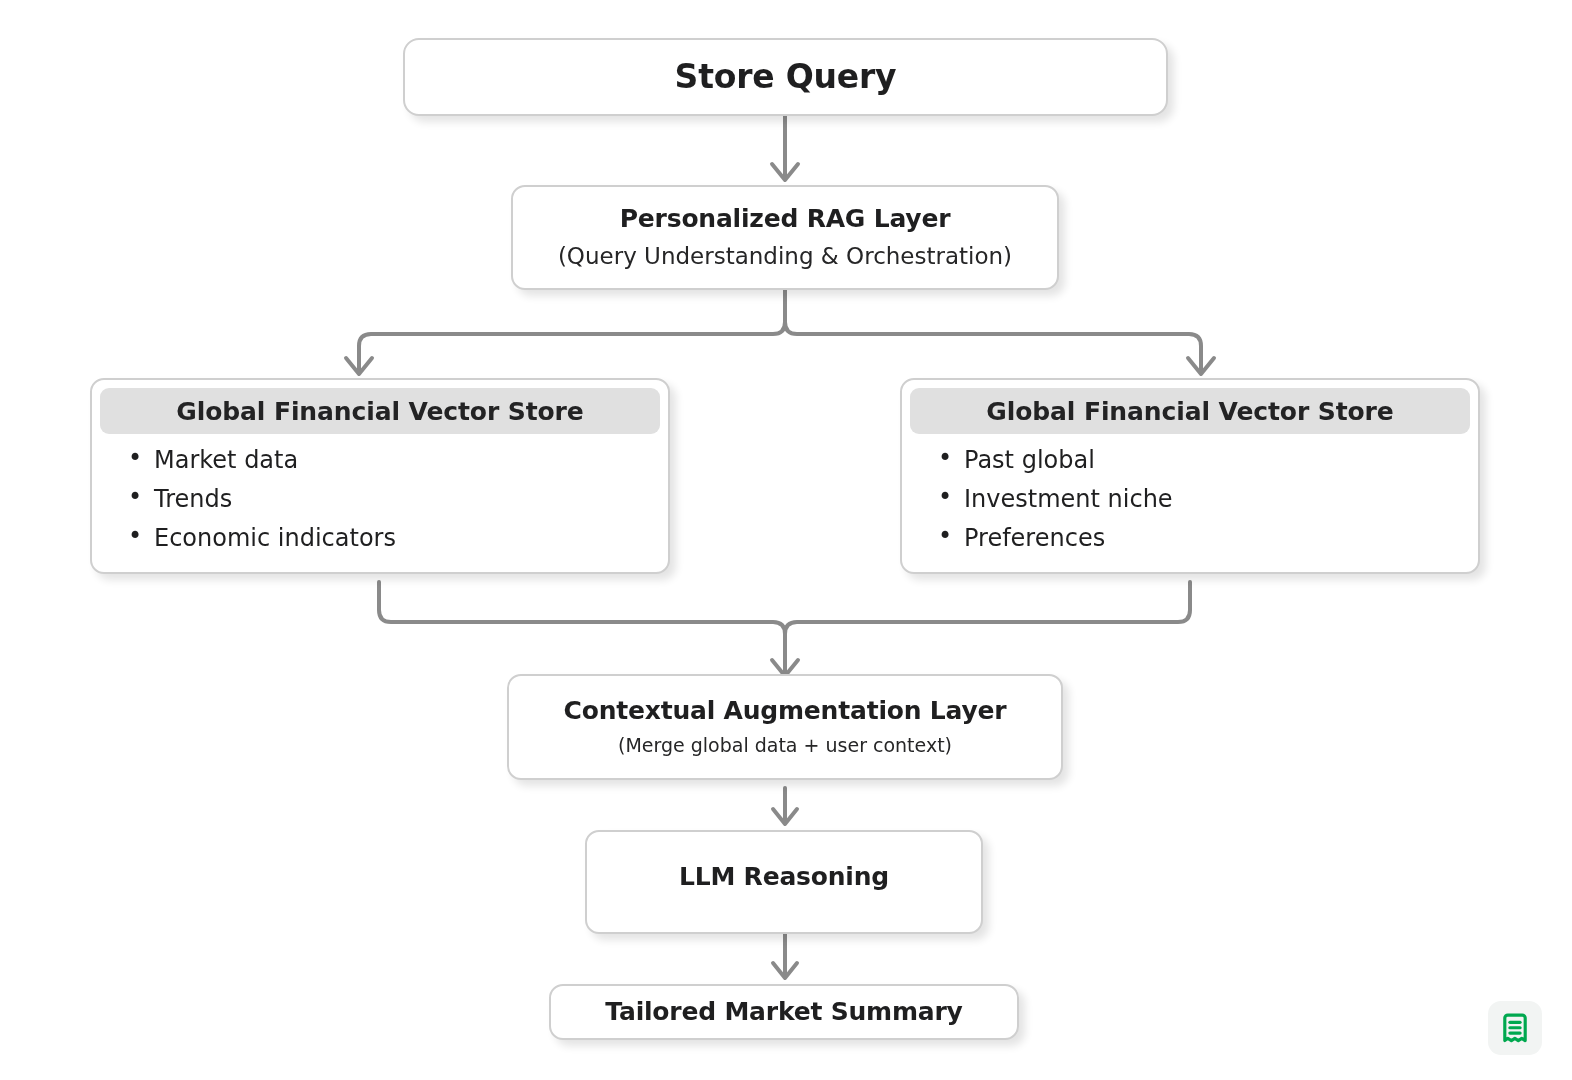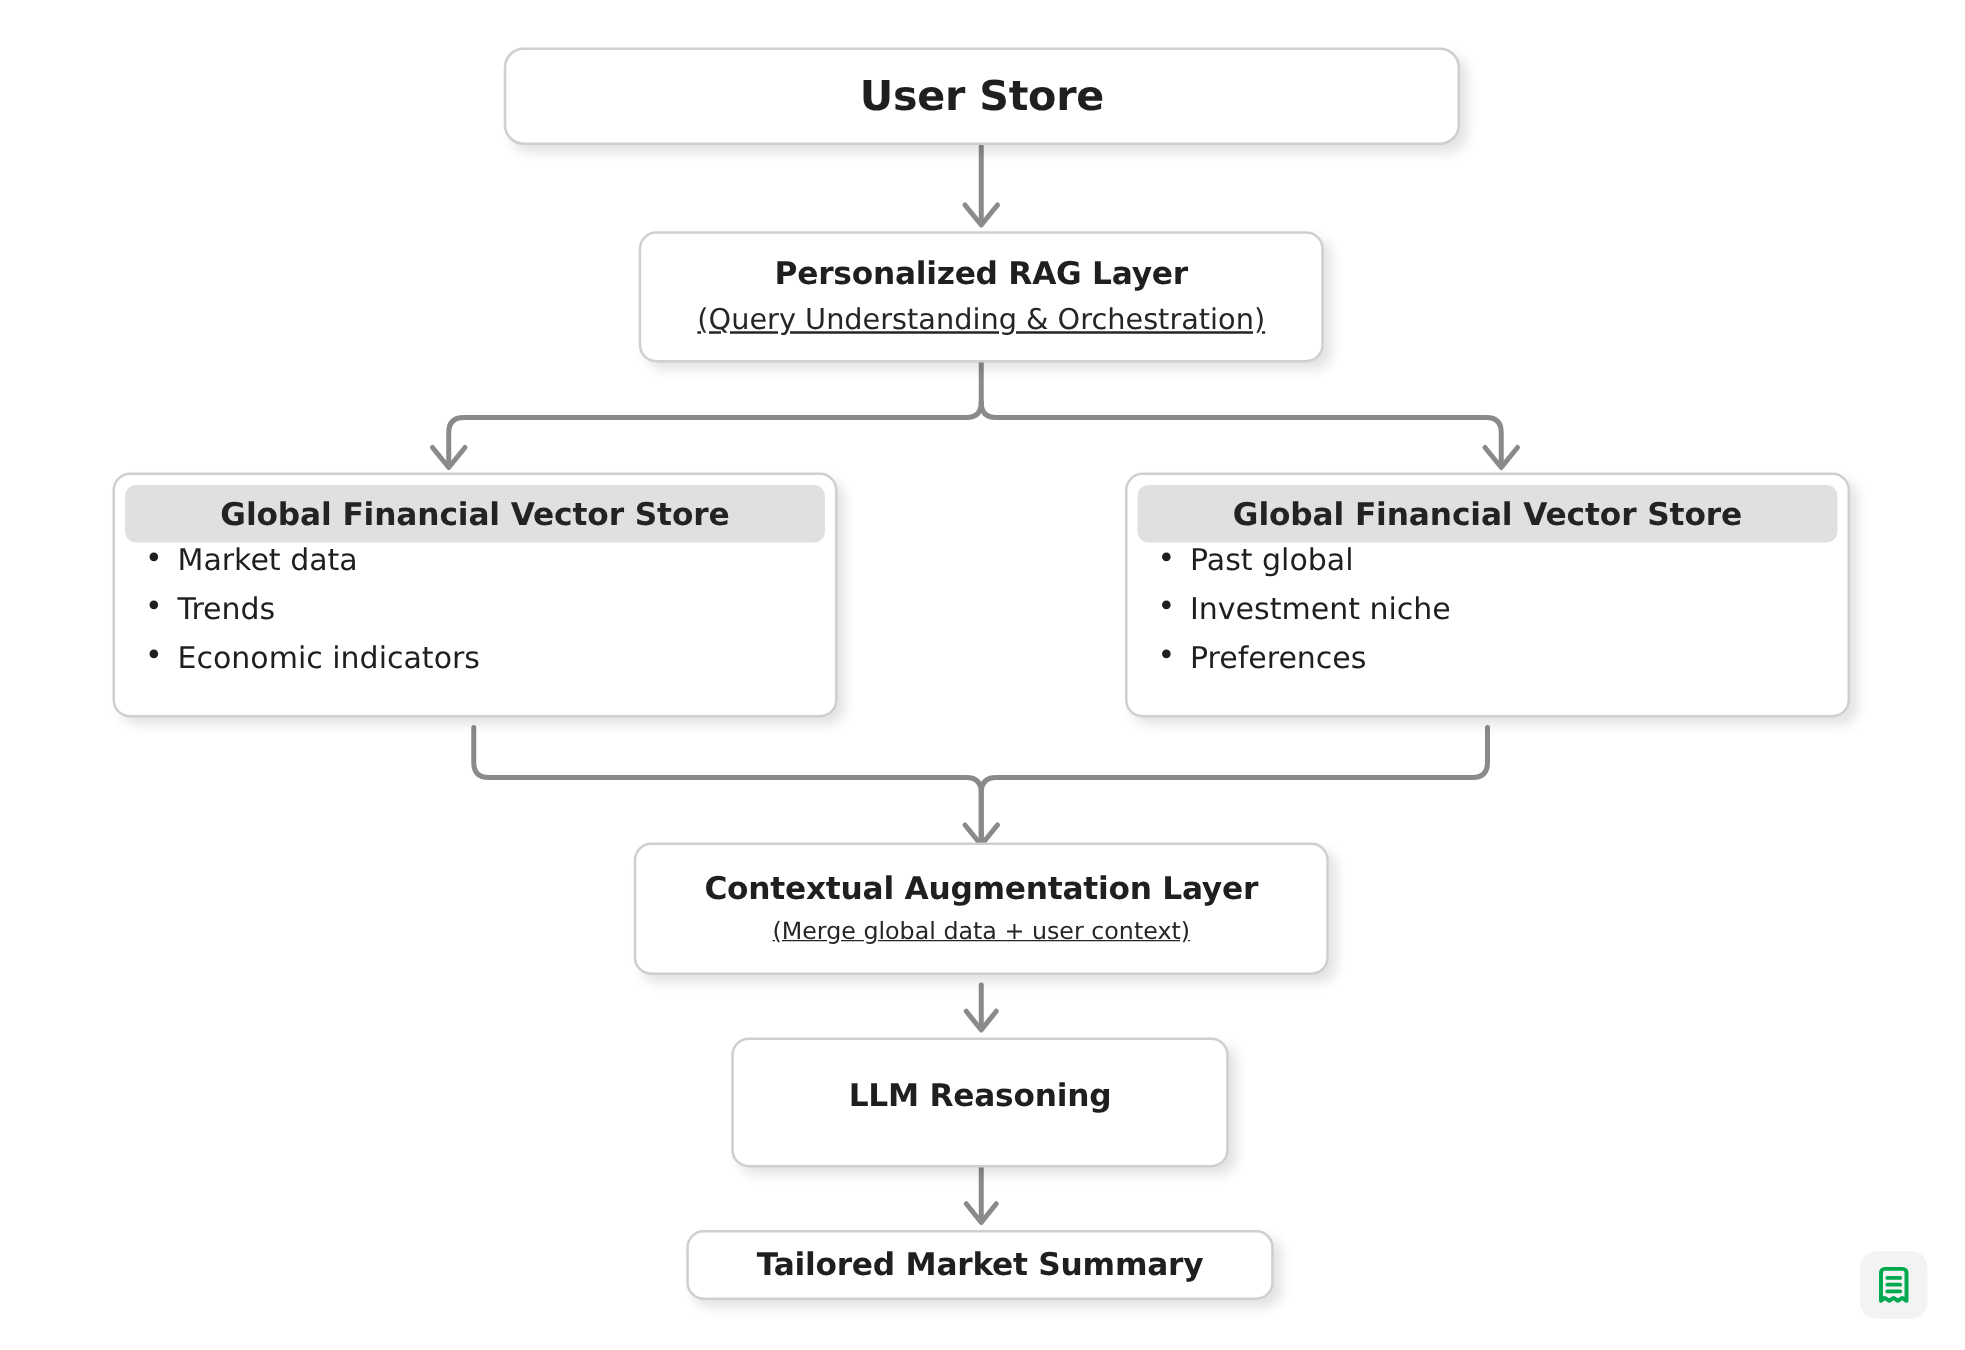--- a/index.html
+++ b/index.html
@@ -48,21 +48,20 @@
     color: #1f1f20;
     letter-spacing: -0.2px;
     text-align: center;
     line-height: 1.15;
   }
   .node-sub {
     font-weight: 400;
     color: #262627;
     text-align: center;
     line-height: 1.15;
-    text-decoration: underline;
   }
 
   
   #node-user-query        { left: 403px; top: 38px;  width: 765px; height: 78px;  border-radius: 16px; }
   #node-user-query .node-title { font-size: 33px; }
 
   #node-rag-layer         { left: 511px; top: 185px; width: 548px; height: 105px; }
   #node-rag-layer .node-title { font-size: 25px; margin-bottom: 9px; }
   #node-rag-layer .node-sub   { font-size: 23px; }
 
@@ -95,21 +94,21 @@
     display: flex;
     align-items: center;
     justify-content: center;
     font-size: 25px;
     font-weight: 700;
     color: #232324;
     letter-spacing: -0.1px;
   }
   .store-list {
     list-style: none;
-    margin: 0;
+    margin: 12px;
     padding: 2px 0 0 14px;
   }
   .store-list li {
     position: relative;
     font-size: 24px;
     color: #1f1f20;
     line-height: 1.0;
     padding-left: 28px;
     margin-bottom: 15px;
   }
@@ -163,21 +162,21 @@
 
       <path d="M 785 788 L 785 820"></path>
       <path d="M 773 809 L 785 824 L 797 809"></path>
 
       <path d="M 785 934 L 785 974"></path>
       <path d="M 773 963 L 785 978 L 797 963"></path>
     </g>
   </svg>
 
   <div class="node simple" id="node-user-query">
-    <div class="node-title">User Store</div>
+    <div class="node-title">Store Query</div>
   </div>
 
   <div class="node simple" id="node-rag-layer">
     <div class="node-title">Personalized RAG Layer</div>
     <div class="node-sub">(Query Understanding &amp; Orchestration)</div>
   </div>
 
   <div class="store" id="store-global">
     <div class="store-header">Global Financial Vector Store</div>
     <ul class="store-list">

